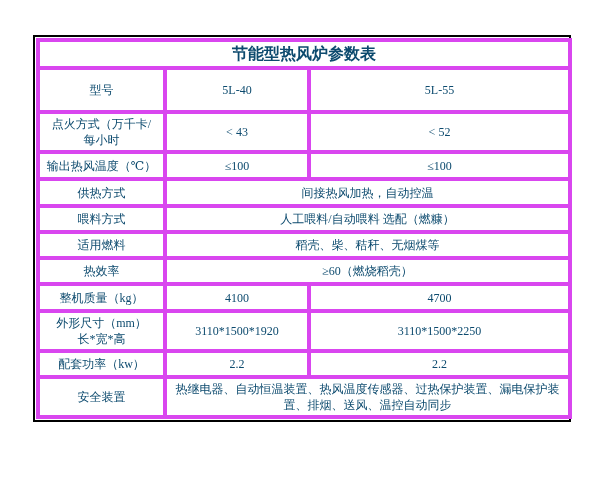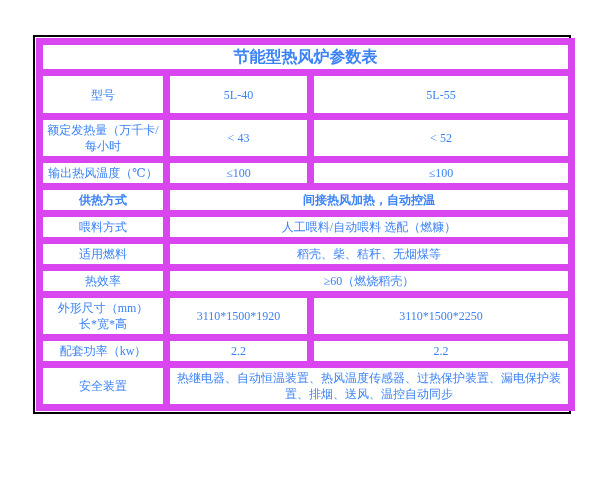--- a/index.html
+++ b/index.html
@@ -23,26 +23,26 @@
     padding: 1px;
     background: #ffffff;
     box-sizing: content-box;
   }
   table.spec {
     width: 532px;
     border-collapse: collapse;
     table-layout: fixed;
   }
   table.spec td {
-    border: 7px solid #d946ef;
+    border: 4px solid #d946ef;
     text-align: center;
     vertical-align: middle;
     font-size: 12px;
     line-height: 16px;
-    color: #3b82f6;
+    color: #0c4a6e;
     padding: 2px 3px;
     white-space: pre-line;
     overflow: hidden;
     box-sizing: border-box;
   }
   table.spec td.title-cell {
     font-size: 16px;
     line-height: 20px;
     font-weight: bold;
     height: 28px;
@@ -61,45 +61,50 @@
     <tbody>
       <tr>
         <td class="title-cell" colspan="3">节能型热风炉参数表</td>
       </tr>
     <tr style="height: 44px;">
           <td>型号</td>
           <td>5L-40</td>
           <td>5L-55</td>
         </tr>
         <tr style="height: 37px;">
-          <td>额定发热量（万千卡/
+          <td>点火方式（万千卡/
 每小时</td>
           <td>&lt; 43</td>
           <td>&lt; 52</td>
         </tr>
         <tr style="height: 27px;">
           <td>输出热风温度（℃）</td>
           <td>≤100</td>
           <td>≤100</td>
         </tr>
-        <tr style="height: 27px; font-weight: bold;">
+        <tr style="height: 27px;">
           <td>供热方式</td>
           <td colspan="2">间接热风加热，自动控温</td>
         </tr>
         <tr style="height: 26px;">
           <td>喂料方式</td>
           <td colspan="2">人工喂料/自动喂料 选配（燃糠）</td>
         </tr>
         <tr style="height: 26px; margin-top: 22px;">
           <td>适用燃料</td>
           <td colspan="2">稻壳、柴、秸秆、无烟煤等</td>
         </tr>
         <tr style="height: 26px;">
           <td>热效率</td>
           <td colspan="2">≥60（燃烧稻壳）</td>
+        </tr>
+        <tr style="height: 27px;">
+          <td>整机质量（kg）</td>
+          <td>4100</td>
+          <td>4700</td>
         </tr>
         <tr style="height: 33px;">
           <td>外形尺寸（mm）
 长*宽*高</td>
           <td>3110*1500*1920</td>
           <td>3110*1500*2250</td>
         </tr>
         <tr style="height: 26px;">
           <td>配套功率（kw）</td>
           <td>2.2</td>

